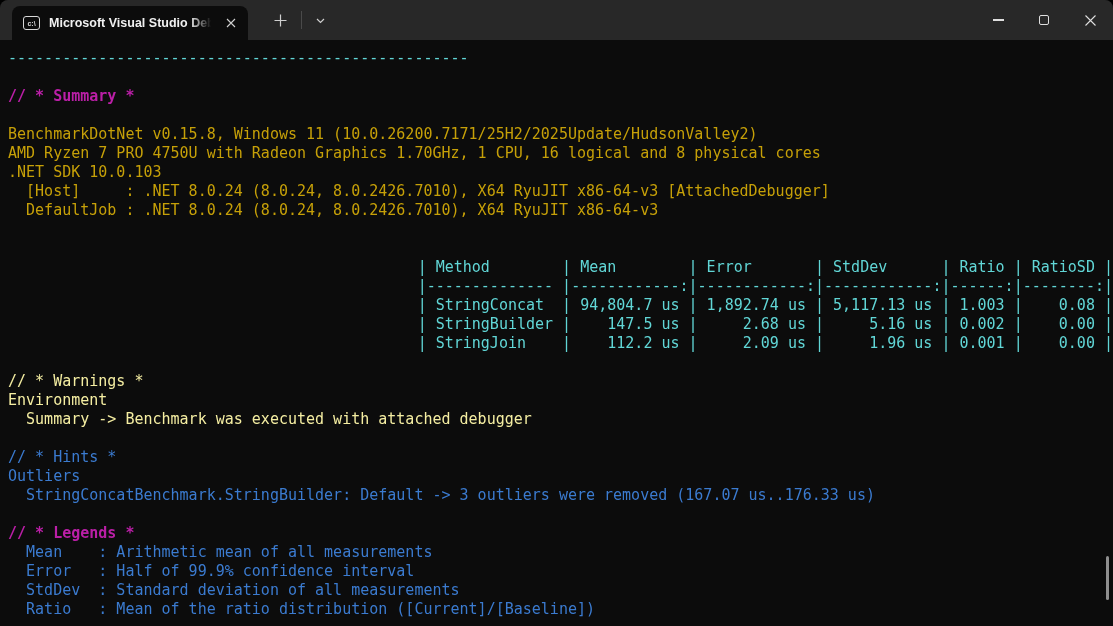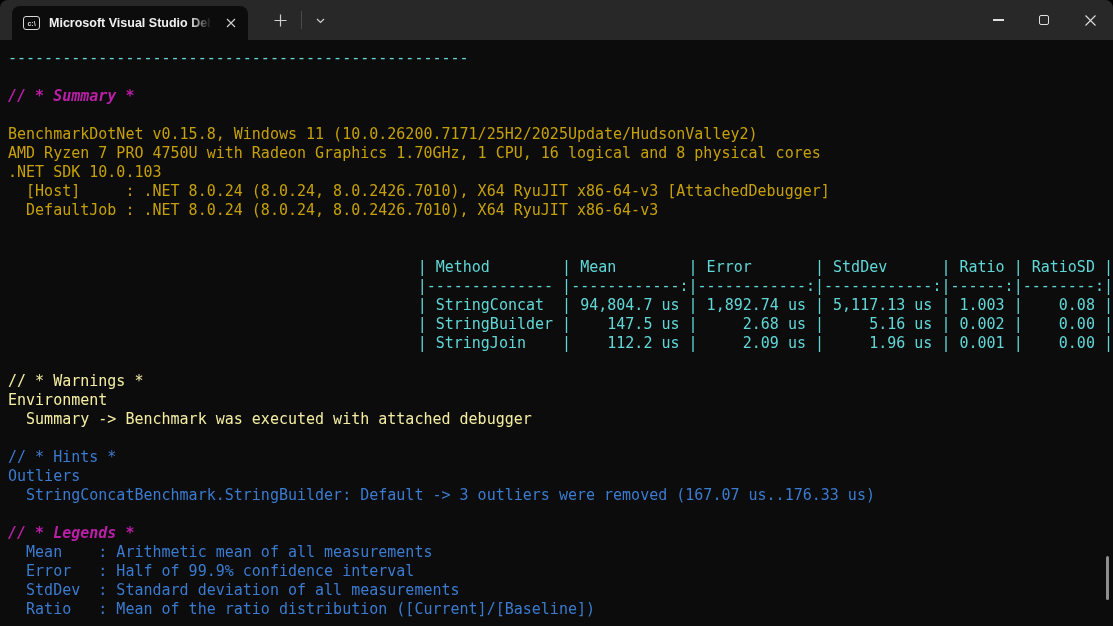--- a/index.html
+++ b/index.html
@@ -28,21 +28,21 @@
   .bar-spacer{flex:1;}
   .win-controls{display:flex;align-items:stretch;}
   .wc{width:46px;display:flex;align-items:center;justify-content:center;color:var(--control-fg);cursor:pointer;}
   .glyph-min{width:11px;height:1.5px;background:var(--control-fg);}
   .glyph-max{width:10px;height:10px;border:1.2px solid var(--control-fg);border-radius:2px;}
   
   .terminal{position:relative;flex:1;background:var(--term-bg);padding:9px 0 0 8px;overflow:hidden;cursor:text;}
   .output{font-family:"DejaVu Sans Mono",monospace;font-size:15px;line-height:19px;white-space:pre;}
   .tline{height:19px;}
   .k-separator{color:var(--text-cyan);}
-  .k-header{color:var(--text-magenta);font-weight:bold;font-style:italic;}
+  .k-header{color:var(--text-magenta);font-weight:bold;}
   .k-info{color:var(--text-gold);}
   .k-statistic{color:var(--text-cyan);text-align:right;}
   .k-warning{color:var(--text-warning);}
   .k-hint{color:var(--text-blue);}
   .scroll-thumb{position:absolute;right:4px;top:516px;width:3px;height:44px;background:var(--scrollbar);border-radius:2px;cursor:pointer;}
 </style>
 </head>
 <body>
 
 <div class="window">

